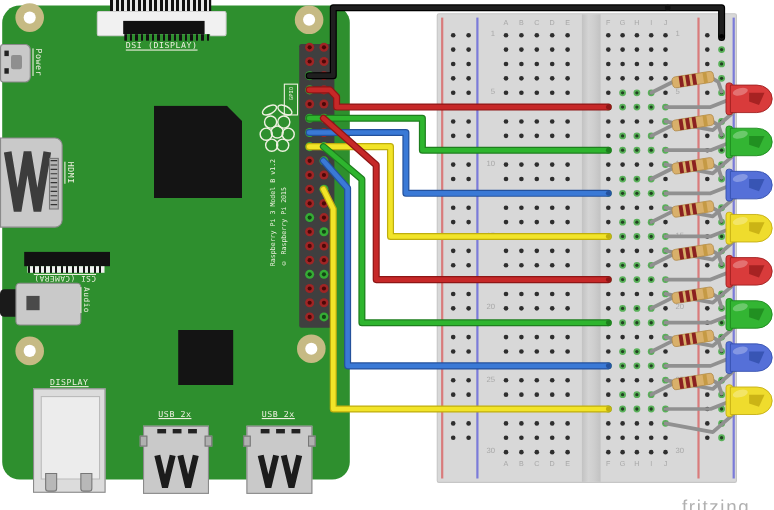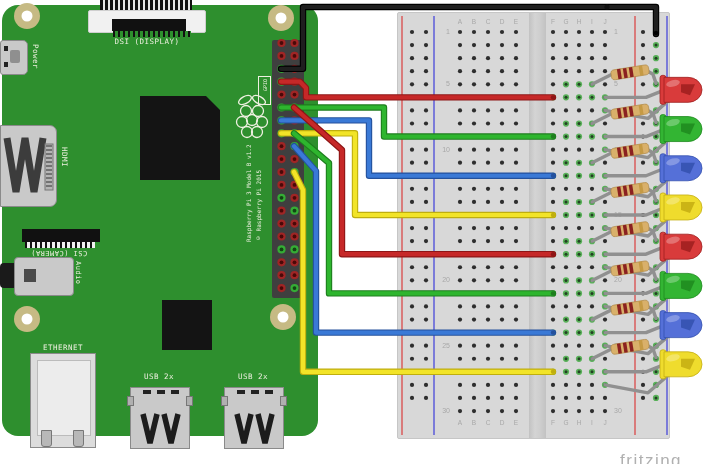--- a/index.html
+++ b/index.html
@@ -1,19 +1,19 @@
 <!DOCTYPE html>
 <html><head>
 <meta charset="utf-8">
 <style>
   html,body{margin:0;padding:0;background:#fff;}
   #stage{position:relative;width:704px;height:464px;background:#ffffff;overflow:hidden;
          font-family:"DejaVu Sans Mono","Liberation Mono",monospace;}
   .abs{position:absolute;}
-  .silk{color:#eef0e0;font-size:7.5px;letter-spacing:.5px;line-height:1;}
+  .silk{color:#eef0e0;font-size:7.5px;letter-spacing:.5px;line-height:1;text-decoration:underline;}
   .vtext{writing-mode:vertical-rl;}
   .vflip{writing-mode:vertical-rl;transform:rotate(180deg);}
   #pi-board{left:2px;top:5px;width:316px;height:431px;background:#2e8f2e;border-radius:16px;}
   .conn{background:#c9c9c9;border:1px solid #8a8a8a;}
   .chip{background:#141414;}
   .mount{box-sizing:border-box;border-radius:50%;background:#c6ba84;}
   .mount .hole{position:absolute;left:50%;top:50%;transform:translate(-50%,-50%);
                width:11px;height:11px;border-radius:50%;background:#fff;}
   #gpio-header{left:272px;top:40px;width:32px;height:258px;background:#3f3f3f;border-radius:2px;}
   #gpio-box{left:258px;top:76px;width:11px;height:27px;border:1px solid #eef0e0;
@@ -73,21 +73,21 @@
 
   <div class="abs" style="left:22px;top:229px;width:78px;height:13px;background:#111;"></div>
   <div class="abs" style="left:25px;top:242px;width:70px;height:6px;background:repeating-linear-gradient(90deg,#111 0 2px,#f0f0f0 2px 5px);"></div>
   <div class="abs silk" style="left:16px;top:249px;width:86px;text-align:center;transform:rotate(180deg);font-size:7px;">CSI (CAMERA)</div>
 
   <div class="abs" style="left:0px;top:263px;width:16px;height:25px;background:#1a1a1a;border-radius:4px 0 0 4px;"></div>
   <div class="abs conn" style="left:14px;top:257px;width:58px;height:37px;border-radius:4px;"></div>
   <div class="abs" style="left:24px;top:269px;width:12px;height:13px;background:#4a4a4a;"></div>
   <div class="abs silk vtext" style="left:74px;top:261px;font-size:7px;">Audio</div>
 
-  <div class="abs silk" style="left:30px;top:344px;width:66px;text-align:center;">ETHERNET</div>
+  <div class="abs silk" style="left:30px;top:344px;width:66px;text-align:center;">DISPLAY</div>
   <div class="abs conn" style="left:30px;top:353px;width:64px;height:93px;background:#dcdcdc;">
     <div class="abs" style="left:6px;top:6px;width:52px;height:74px;background:#ececec;border:1px solid #bbb;"></div>
     <div class="abs" style="left:10px;top:76px;width:9px;height:15px;background:#b8b8b8;border:1px solid #777;border-radius:0 0 3px 3px;"></div>
     <div class="abs" style="left:42px;top:76px;width:9px;height:15px;background:#b8b8b8;border:1px solid #777;border-radius:0 0 3px 3px;"></div>
   </div>
 
   <div class="abs silk" style="left:130px;top:373px;width:58px;text-align:center;">USB 2x</div>
   <div class="abs silk" style="left:224px;top:373px;width:58px;text-align:center;">USB 2x</div>
   <div class="abs conn" style="left:130px;top:387px;width:58px;height:60px;">
     <div class="abs" style="left:-4px;top:8px;width:5px;height:8px;background:#b0b0b0;border:1px solid #777;"></div>

